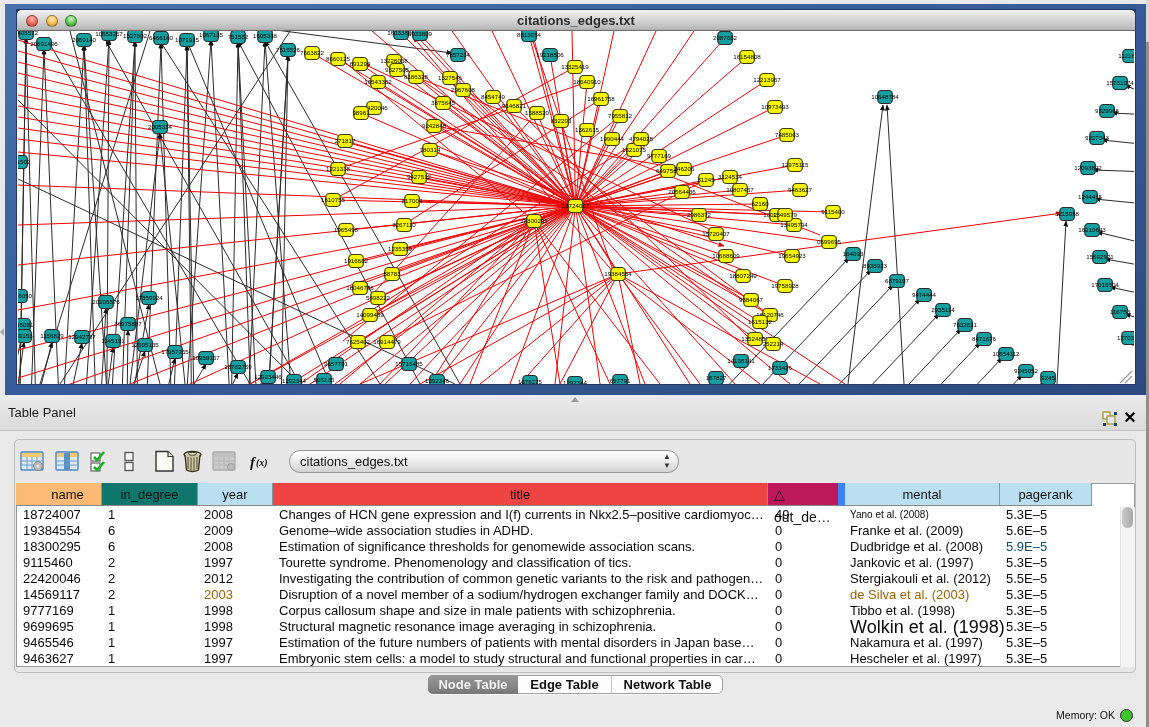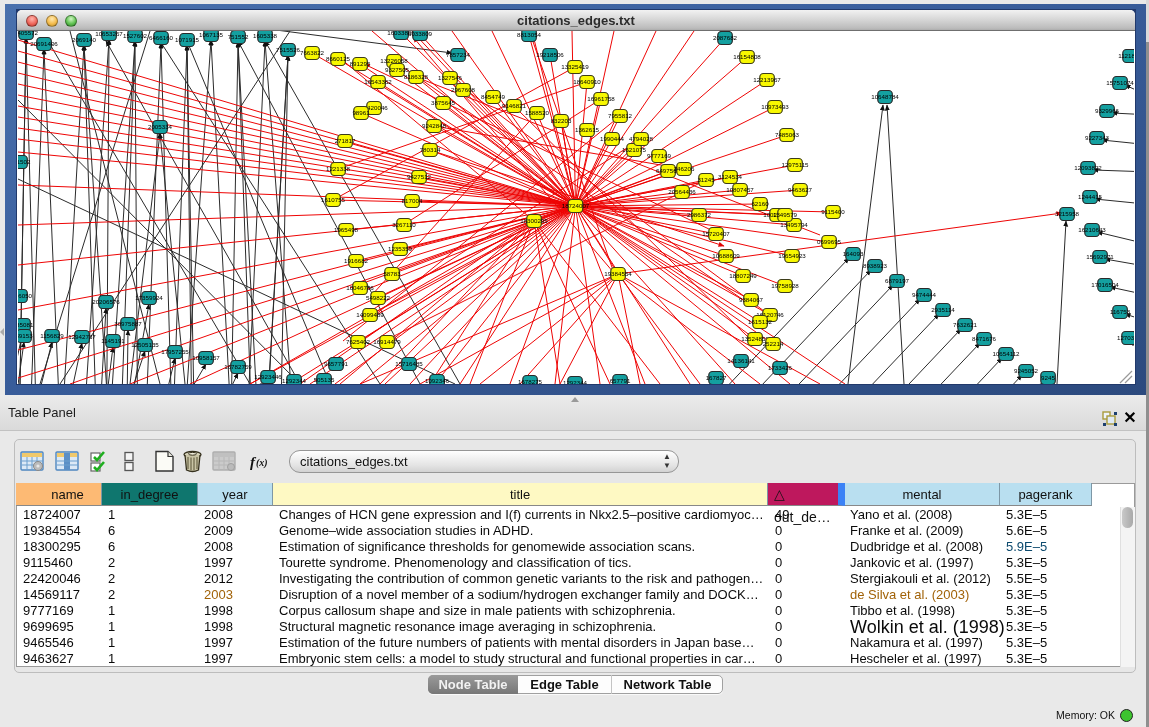--- a/index.html
+++ b/index.html
@@ -592,30 +592,30 @@
 </g>
 <text x="230" y="17" font-family="Liberation Serif,serif" font-style="italic" font-weight="bold" font-size="15" fill="#111">f</text>
 <text x="236" y="16" font-family="Liberation Serif,serif" font-style="italic" font-weight="bold" font-size="10" fill="#111">(x)</text>
 </svg>
 <div class="abs" style="left:289px;top:450px;width:390px;height:23px;border-radius:11px;border:1px solid #969696;background:linear-gradient(#ffffff,#e3e3e3 70%,#d2d2d2);font-size:13px;color:#111;line-height:22px;padding-left:10px">citations_edges.txt</div>
 <div class="abs" style="left:660px;top:452px;width:14px;height:20px;font-size:8px;color:#333;line-height:9px;text-align:center">▲<br>▼</div>
 <div class="abs" style="left:16px;top:483px;width:1119px;height:184px;background:#fff;border:1px solid #9a9a9a"></div>
 <div class="abs" style="left:16px;top:483px;width:86px;height:23px;background:#fdba74;border-right:1px solid #7d97a6;border-bottom:1px solid #888;font-size:13px;color:#111;line-height:23px;text-align:center;text-indent:18px;">name</div>
 <div class="abs" style="left:102px;top:483px;width:96px;height:23px;background:#0f766e;border-right:1px solid #7d97a6;border-bottom:1px solid #888;font-size:13px;color:#111;line-height:23px;text-align:center;">in_degree</div>
 <div class="abs" style="left:198px;top:483px;width:75px;height:23px;background:#b9dff0;border-right:1px solid #7d97a6;border-bottom:1px solid #888;font-size:13px;color:#111;line-height:23px;text-align:center;">year</div>
-<div class="abs" style="left:273px;top:483px;width:495px;height:23px;background:#fef9c3;border-right:1px solid #7d97a6;border-bottom:1px solid #888;font-size:13px;color:#111;line-height:23px;text-align:center;">title</div>
+<div class="abs" style="left:273px;top:483px;width:495px;height:23px;background:#ef4444;border-right:1px solid #7d97a6;border-bottom:1px solid #888;font-size:13px;color:#111;line-height:23px;text-align:center;">title</div>
 <div class="abs" style="left:768px;top:483px;width:77px;height:23px;background:#be185d;border-right:7px solid #3b82f6;border-bottom:1px solid #888;font-size:14px;color:#111;line-height:23px;padding-left:6px;">△ out_de…</div>
 <div class="abs" style="left:845px;top:483px;width:155px;height:23px;background:#b9dff0;border-right:1px solid #7d97a6;border-bottom:1px solid #888;font-size:13px;color:#111;line-height:23px;text-align:center;">mental</div>
 <div class="abs" style="left:1000px;top:483px;width:92px;height:23px;background:#b9dff0;border-right:1px solid #7d97a6;border-bottom:1px solid #888;font-size:13px;color:#111;line-height:23px;text-align:center;">pagerank</div>
 <div class="abs" style="left:23px;top:507px;height:16px;line-height:16px;font-size:13px;color:#0a0a0a;white-space:nowrap">18724007</div>
 <div class="abs" style="left:108px;top:507px;height:16px;line-height:16px;font-size:13px;color:#0a0a0a;white-space:nowrap">1</div>
 <div class="abs" style="left:204px;top:507px;height:16px;line-height:16px;font-size:13px;color:#0a0a0a;white-space:nowrap">2008</div>
 <div class="abs" style="left:279px;top:507px;height:16px;line-height:16px;font-size:13px;color:#0a0a0a;white-space:nowrap">Changes of HCN gene expression and I(f) currents in Nkx2.5–positive cardiomyoc…</div>
 <div class="abs" style="left:775px;top:507px;height:16px;line-height:16px;font-size:13px;color:#0a0a0a;white-space:nowrap">49</div>
-<div class="abs" style="left:850px;top:507px;height:16px;line-height:16px;font-size:13px;color:#0a0a0a;white-space:nowrap">Yano et al. (2008)</div>
+<div class="abs" style="left:850px;top:507px;height:16px;line-height:16px;font-size:10px;color:#0a0a0a;white-space:nowrap">Yano et al. (2008)</div>
 <div class="abs" style="left:1006px;top:507px;height:16px;line-height:16px;font-size:13px;color:#0a0a0a;white-space:nowrap">5.3E–5</div>
 <div class="abs" style="left:23px;top:523px;height:16px;line-height:16px;font-size:13px;color:#0a0a0a;white-space:nowrap">19384554</div>
 <div class="abs" style="left:108px;top:523px;height:16px;line-height:16px;font-size:13px;color:#0a0a0a;white-space:nowrap">6</div>
 <div class="abs" style="left:204px;top:523px;height:16px;line-height:16px;font-size:13px;color:#0a0a0a;white-space:nowrap">2009</div>
 <div class="abs" style="left:279px;top:523px;height:16px;line-height:16px;font-size:13px;color:#0a0a0a;white-space:nowrap">Genome–wide association studies in ADHD.</div>
 <div class="abs" style="left:775px;top:523px;height:16px;line-height:16px;font-size:13px;color:#0a0a0a;white-space:nowrap">0</div>
 <div class="abs" style="left:850px;top:523px;height:16px;line-height:16px;font-size:13px;color:#0a0a0a;white-space:nowrap">Franke et al. (2009)</div>
 <div class="abs" style="left:1006px;top:523px;height:16px;line-height:16px;font-size:13px;color:#0a0a0a;white-space:nowrap">5.6E–5</div>
 <div class="abs" style="left:23px;top:539px;height:16px;line-height:16px;font-size:13px;color:#0a0a0a;white-space:nowrap">18300295</div>
 <div class="abs" style="left:108px;top:539px;height:16px;line-height:16px;font-size:13px;color:#0a0a0a;white-space:nowrap">6</div>

